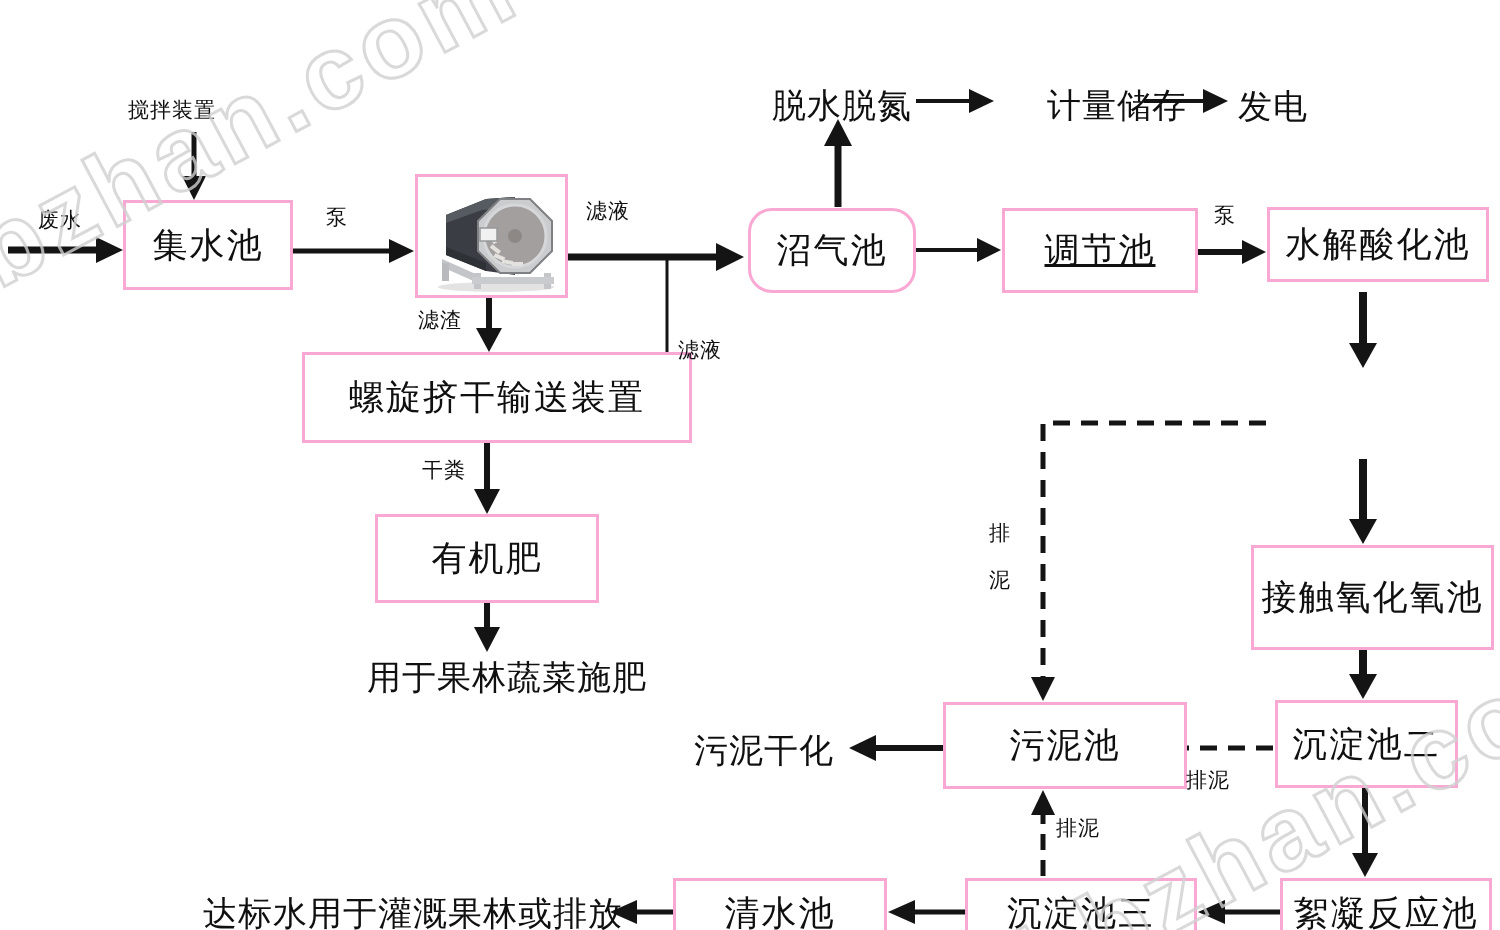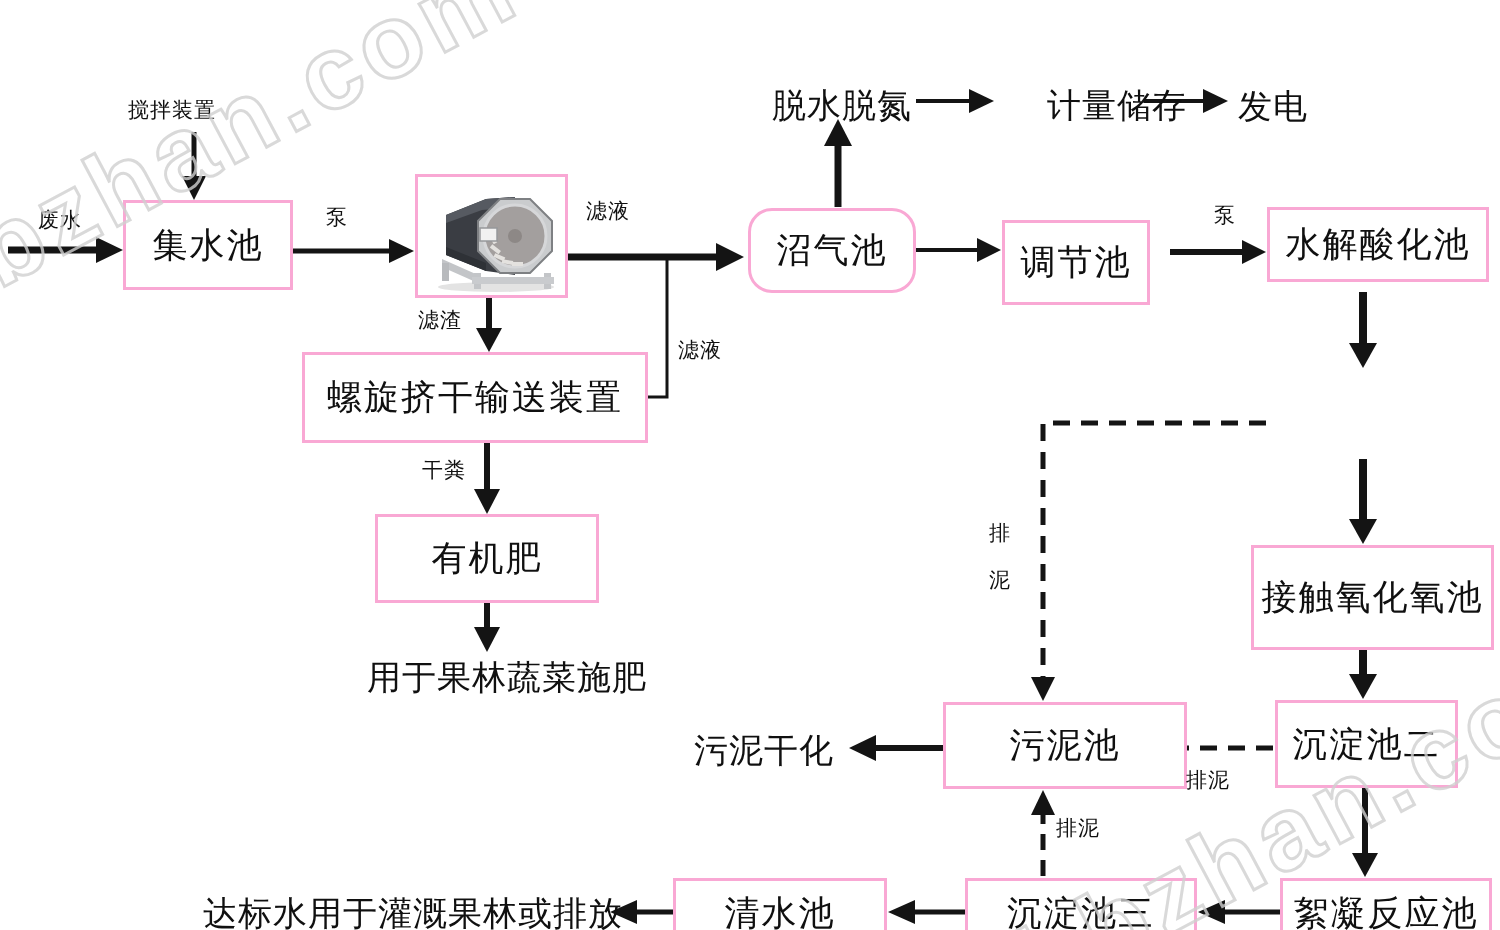--- a/index.html
+++ b/index.html
@@ -161,27 +161,27 @@
         </g>
         <rect x="62" y="51" width="17" height="13" fill="#f1f1f1" stroke="#96989b" stroke-width="1.5"></rect>
         <circle cx="97" cy="59" r="7" fill="#8d8886"></circle>
       </g>
     </svg>
   </div>
 
   <div class="box" style="left:748px;top:208px;width:168px;height:85px;border-radius:24px;">
     <span>沼气池</span>
   </div>
-  <div class="box" style="left:1002px;top:220px;width:148px;height:85px;">
+  <div class="box" style="left:1002px;top:208px;width:196px;height:85px;text-decoration:underline;">
     <span>调节池</span>
   </div>
   <div class="box" style="left:1267px;top:207px;width:222px;height:75px;">
     <span>水解酸化池</span>
   </div>
-  <div class="box" style="left:302px;top:352px;width:346px;height:91px;">
+  <div class="box" style="left:302px;top:352px;width:390px;height:91px;">
     <span>螺旋挤干输送装置</span>
   </div>
   <div class="box" style="left:375px;top:514px;width:224px;height:89px;font-family:Liberation Mono, monospace;">
     <span>有机肥</span>
   </div>
   <div class="box" style="left:1251px;top:545px;width:243px;height:105px;">
     <span>接触氧化氧池</span>
   </div>
   <div class="box" style="left:1275px;top:700px;width:183px;height:88px;">
     <span>沉淀池二</span>

